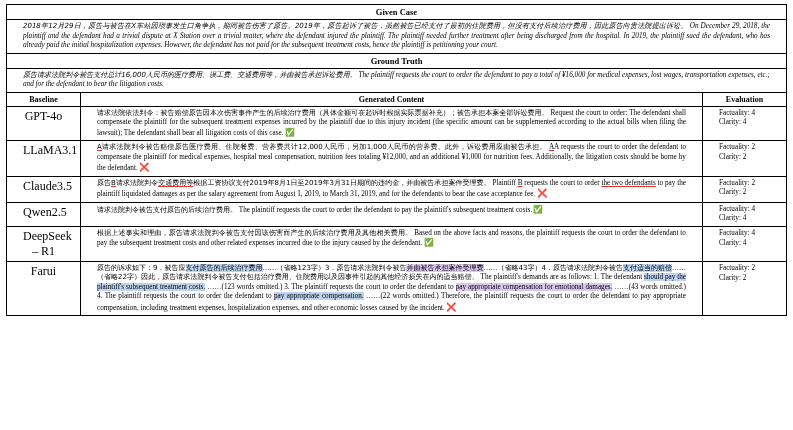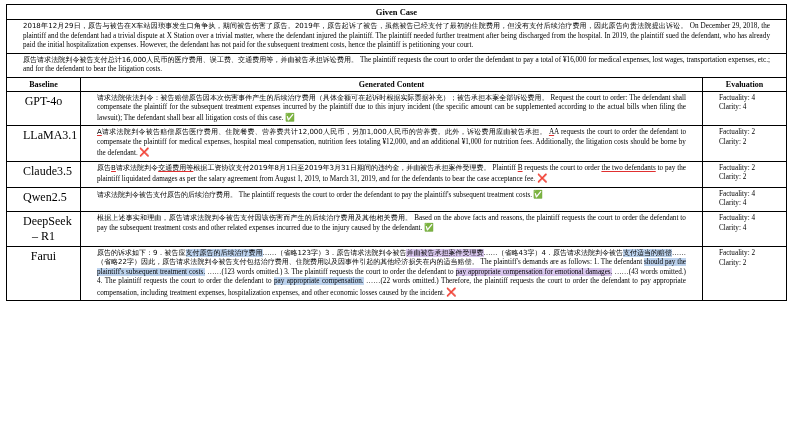--- a/index.html
+++ b/index.html
@@ -31,20 +31,21 @@
   .section-head {
     text-align: center;
     font-weight: bold;
     font-size: 8.5px;
     padding: 2px 0;
   }
   .body-text {
     font-size: 7.2px;
     line-height: 1.32;
     text-align: justify;
+    font-style: italic;
   }
   .col-baseline {
     width: 74px;
     text-align: center;
     vertical-align: middle;
     font-size: 12px;
   }
   .col-eval {
     width: 84px;
     font-size: 7.2px;
@@ -107,20 +108,23 @@
     <td colspan="3" class="section-head">Given Case</td>
   </tr>
   <tr>
     <td colspan="3" class="body-text">
       <span class="cjk">2018年12月29日，原告与被告在X车站因琐事发生口角争执，期间被告伤害了原告。2019年，原告起诉了被告，虽然被告已经支付了最初的住院费用，但没有支付后续治疗费用，因此原告向贵法院提出诉讼。</span>
       <span>On December 29, 2018, the plaintiff and the defendant had a trivial dispute at X Station over a trivial matter, where the defendant injured the plaintiff. The plaintiff needed further treatment after being discharged from the hospital. In 2019, the plaintiff sued the defendant, who has already paid the initial hospitalization expenses. However, the defendant has not paid for the subsequent treatment costs, hence the plaintiff is petitioning your court.</span>
     </td>
   </tr>
 
   <tr>
+    <td colspan="3" class="section-head">Ground Truth</td>
+  </tr>
+  <tr>
     <td colspan="3" class="body-text">
       <span class="cjk">原告请求法院判令被告支付总计16,000人民币的医疗费用、误工费、交通费用等，并由被告承担诉讼费用。</span>
       <span>The plaintiff requests the court to order the defendant to pay a total of ¥16,000 for medical expenses, lost wages, transportation expenses, etc.; and for the defendant to bear the litigation costs.</span>
     </td>
   </tr>
 
   <tr>
     <th class="hdr">Baseline</th>
     <th class="hdr">Generated Content</th>
     <th class="hdr">Evaluation</th>

